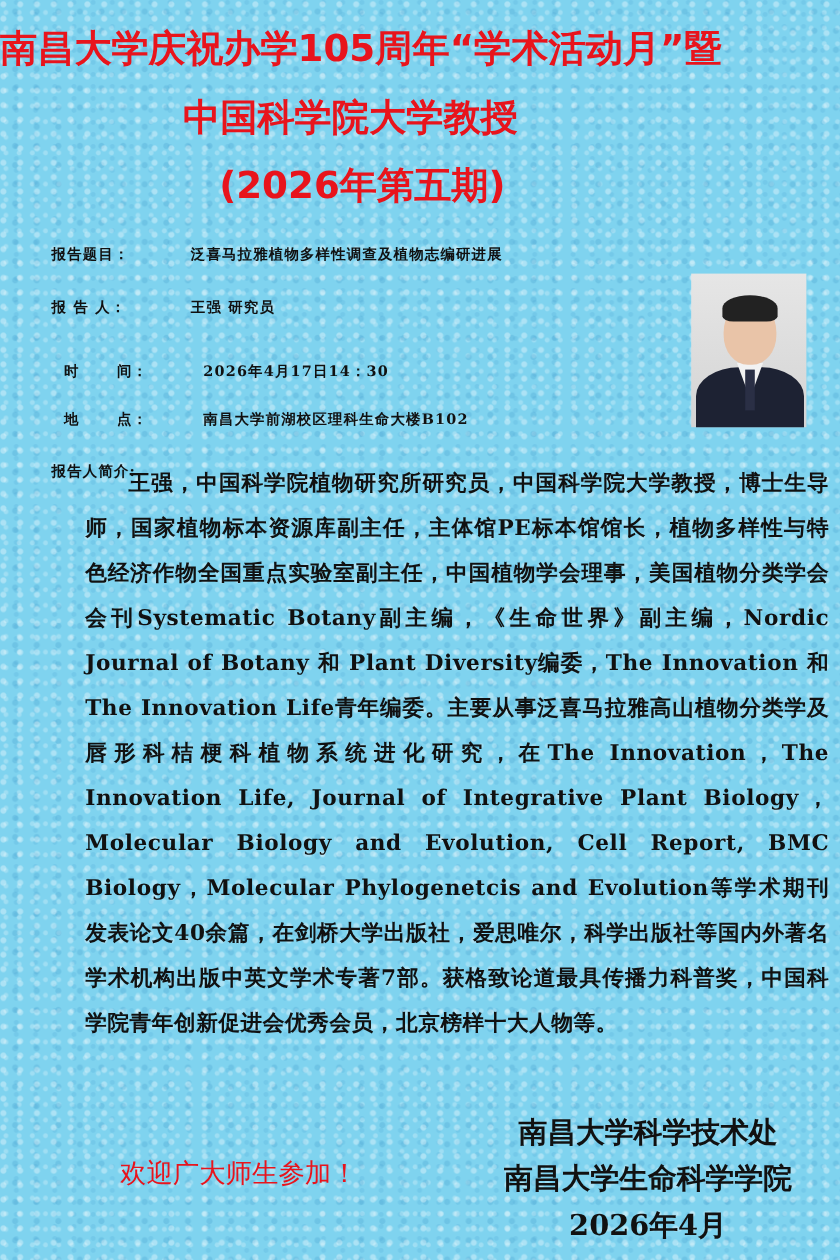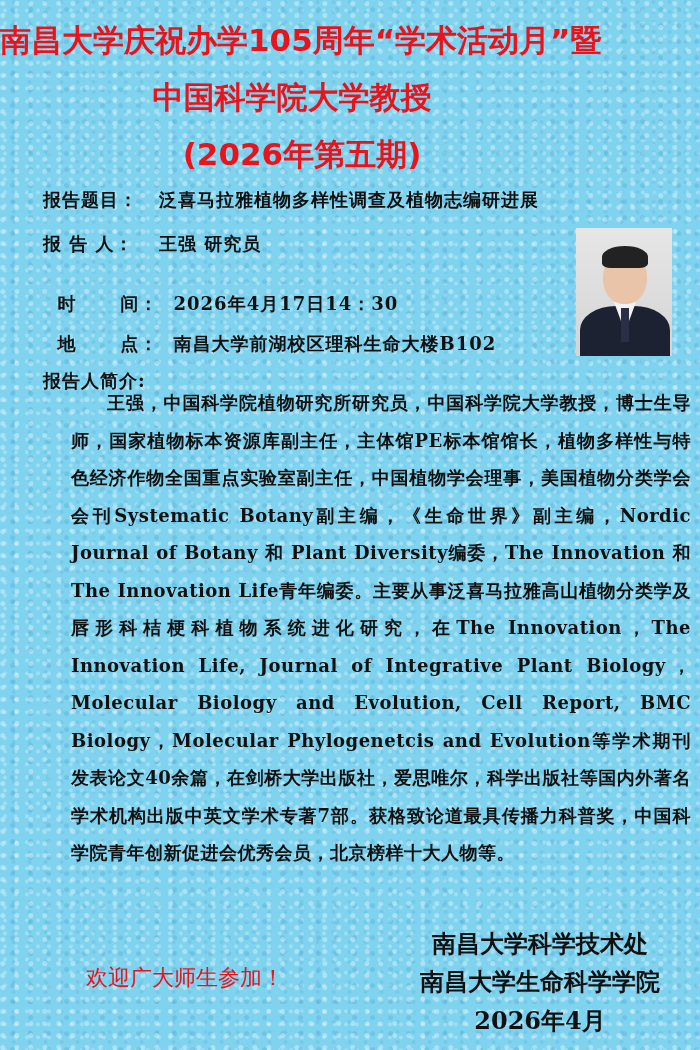--- a/index.html
+++ b/index.html
@@ -17,40 +17,41 @@
   }
   .title {
     position:absolute; left:0; width:584px; text-align:center;
     color:#e8141c; font-family:"DejaVu Sans","Liberation Sans",sans-serif;
     font-weight:bold; font-size:31px; letter-spacing:0px; white-space:nowrap;
   }
   #t1 { top:20px; }
   #t2 { top:77px; }
   #t3 { top:134px;margin-left:10px; }
   .info-row {
-    position:absolute; left:43px; font-size:18px; font-weight:bold; white-space:nowrap;
+    position:absolute; left:43px; font-size:12px; font-weight:bold; white-space:nowrap;
     letter-spacing:1px;
+    margin-top:16px;
   }
   .info-row .lbl { display:inline-block; width:116px; }
   .photo {
     position:absolute; left:576px; top:228px; width:96px; height:128px;
     background:linear-gradient(#e6e6e6,#d4d4d4); overflow:hidden;
   }
   .photo .head { position:absolute; left:27px; top:22px; width:44px; height:54px; border-radius:50% 50% 46% 46%; background:#e9c4a8; }
   .photo .hair { position:absolute; left:26px; top:18px; width:46px; height:22px; border-radius:50% 50% 20% 20%; background:#222; }
   .photo .suit { position:absolute; left:4px; top:78px; width:90px; height:60px; border-radius:40% 40% 0 0; background:#1d2233; }
   .photo .shirt { position:absolute; left:38px; top:74px; width:22px; height:30px; background:#f2f2f2; clip-path:polygon(0 0,100% 0,50% 100%); }
   .photo .tie { position:absolute; left:45px; top:80px; width:8px; height:34px; background:#2a2f45; }
   .bio {
     position:absolute; left:43px; top:384px; width:620px;
     font-size:18px; font-weight:bold; line-height:37.5px; letter-spacing:0.5px;margin-left:28px;
   }
   .bio p { margin:0; text-indent:36px; text-align:justify; }
   .welcome {
-    position:absolute; left:86px; top:963px; color:#e8141c; font-size:22px;
+    position:absolute; left:100px; top:963px; color:#e8141c; font-size:22px;
     font-family:"DejaVu Sans","Liberation Sans",sans-serif; white-space:nowrap;
   }
   .sig { position:absolute; left:420px; width:240px; text-align:center; font-size:24px; font-weight:bold; white-space:nowrap; }
   #s1 { top:928px; }
   #s2 { top:966px;text-align:right; }
   #s3 { top:1005px; }
 </style>
 </head>
 <body>
 

